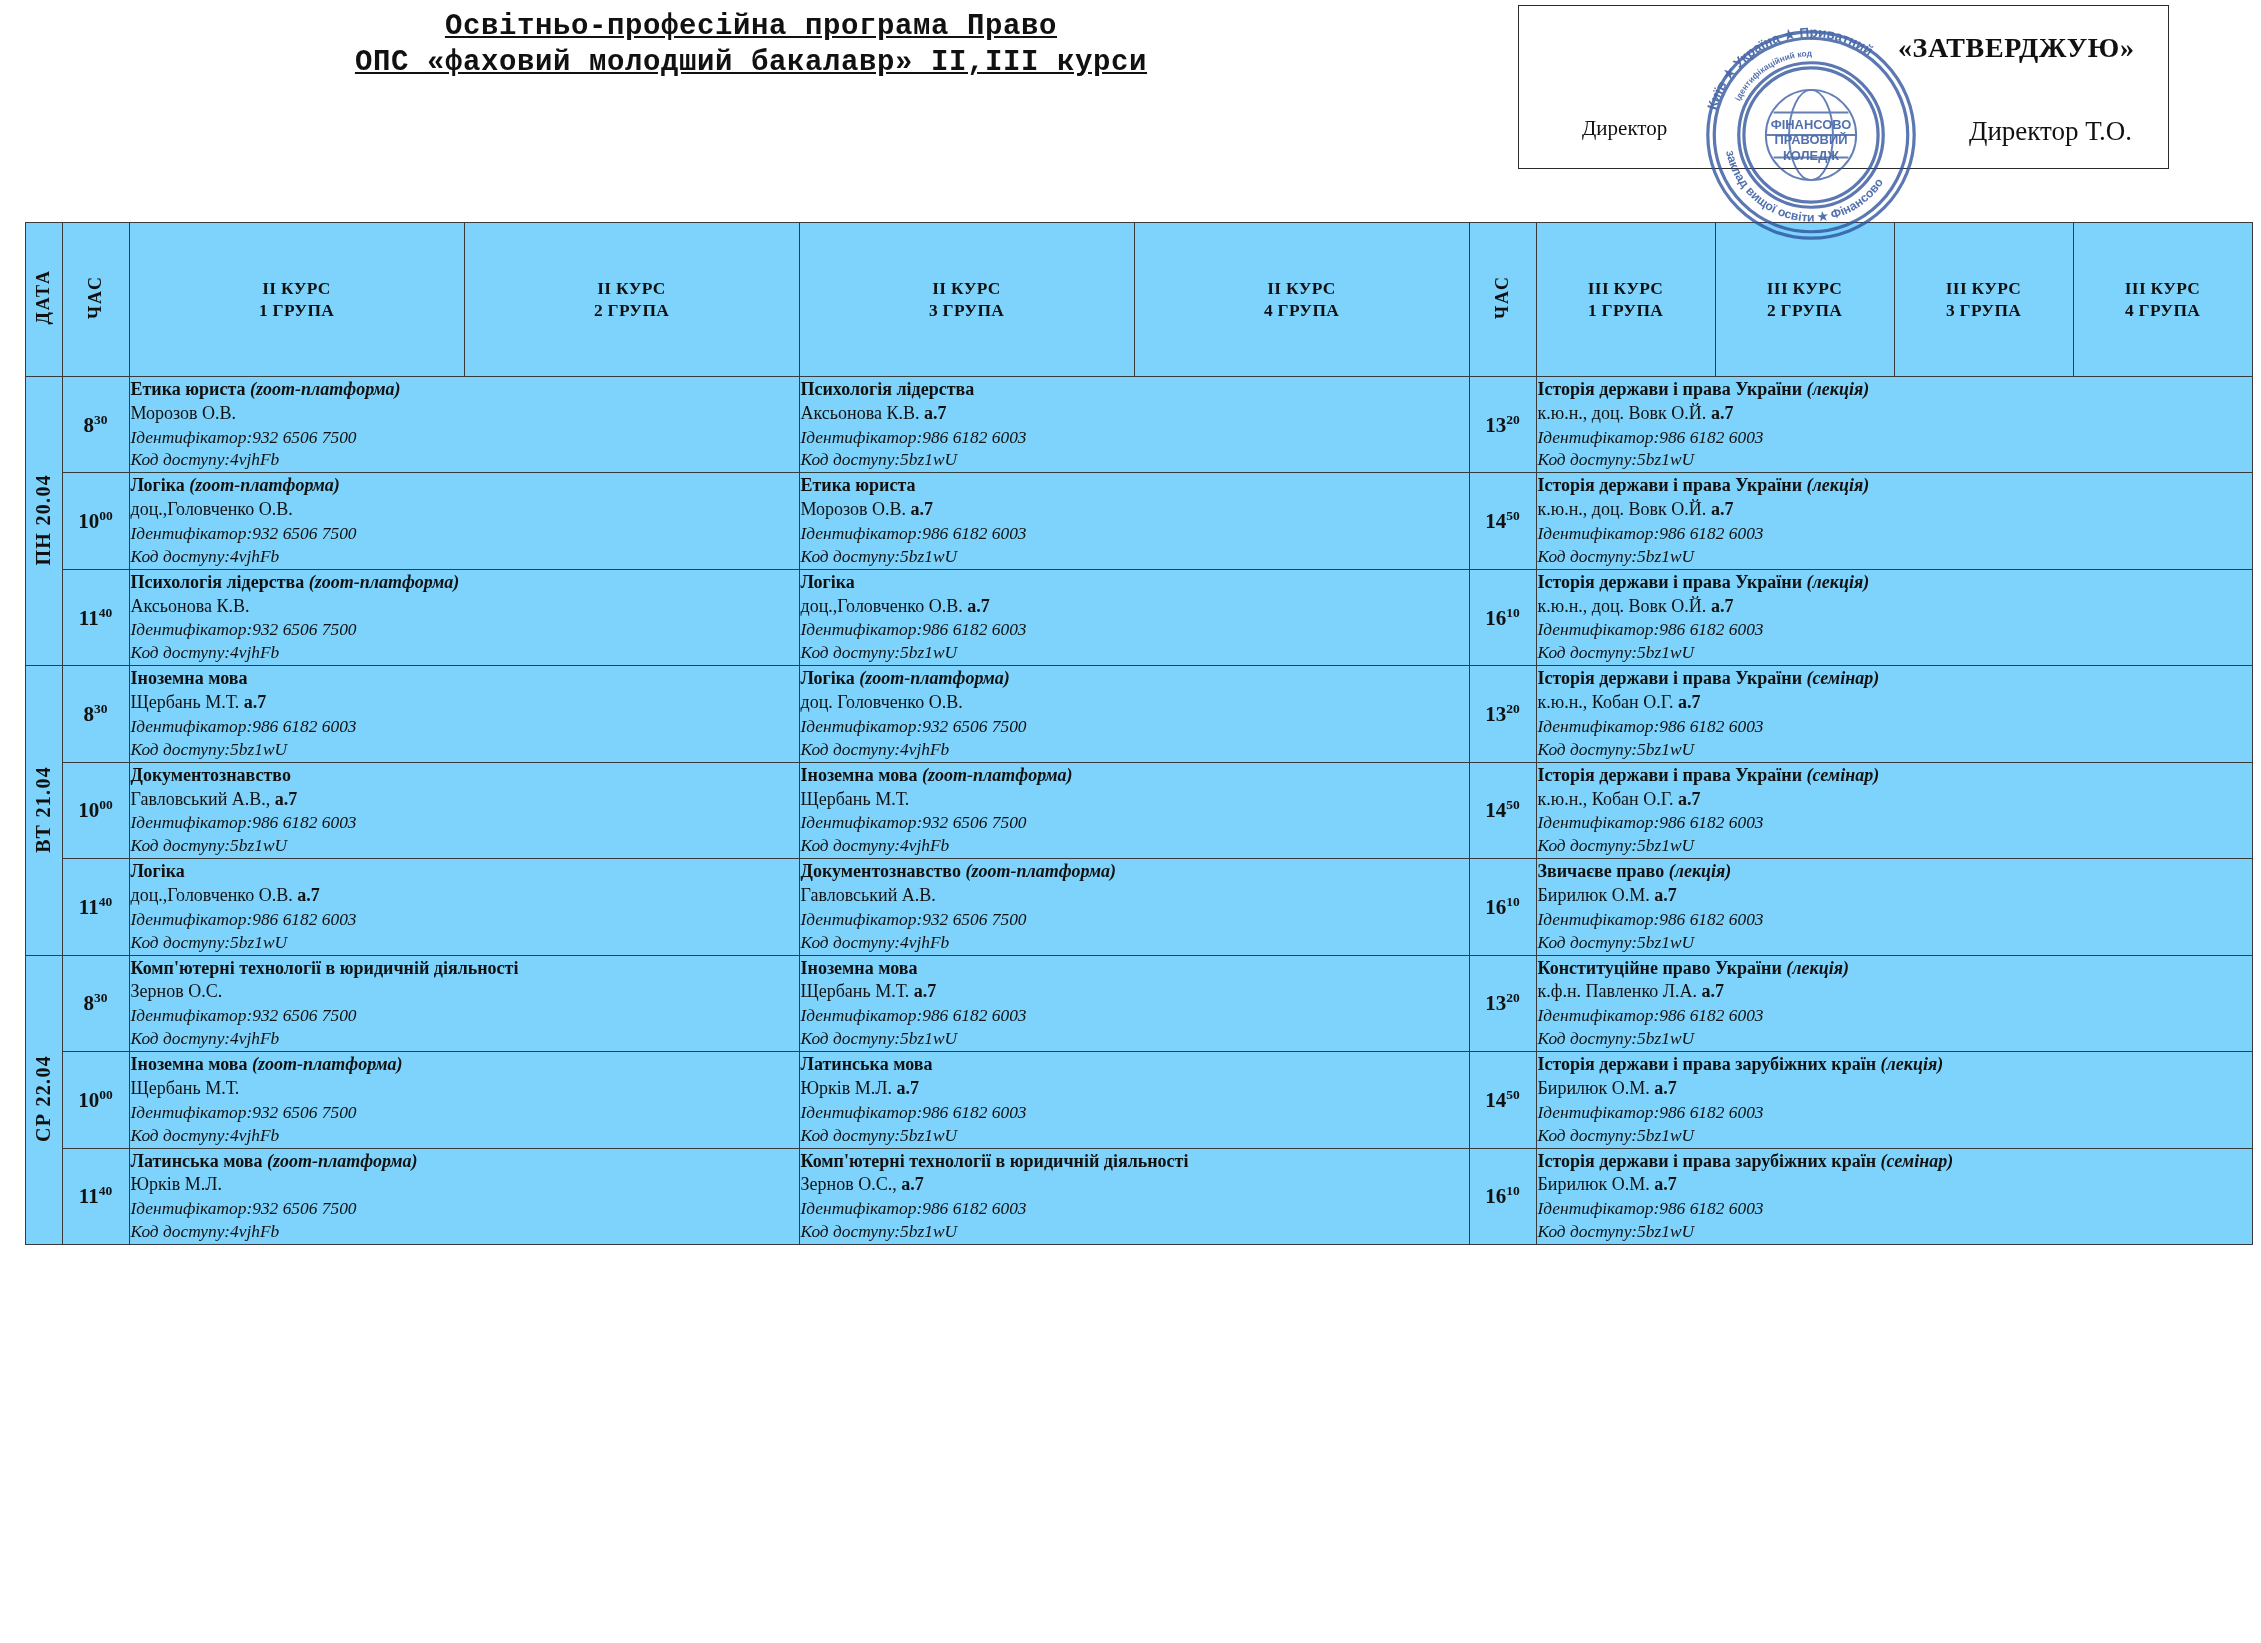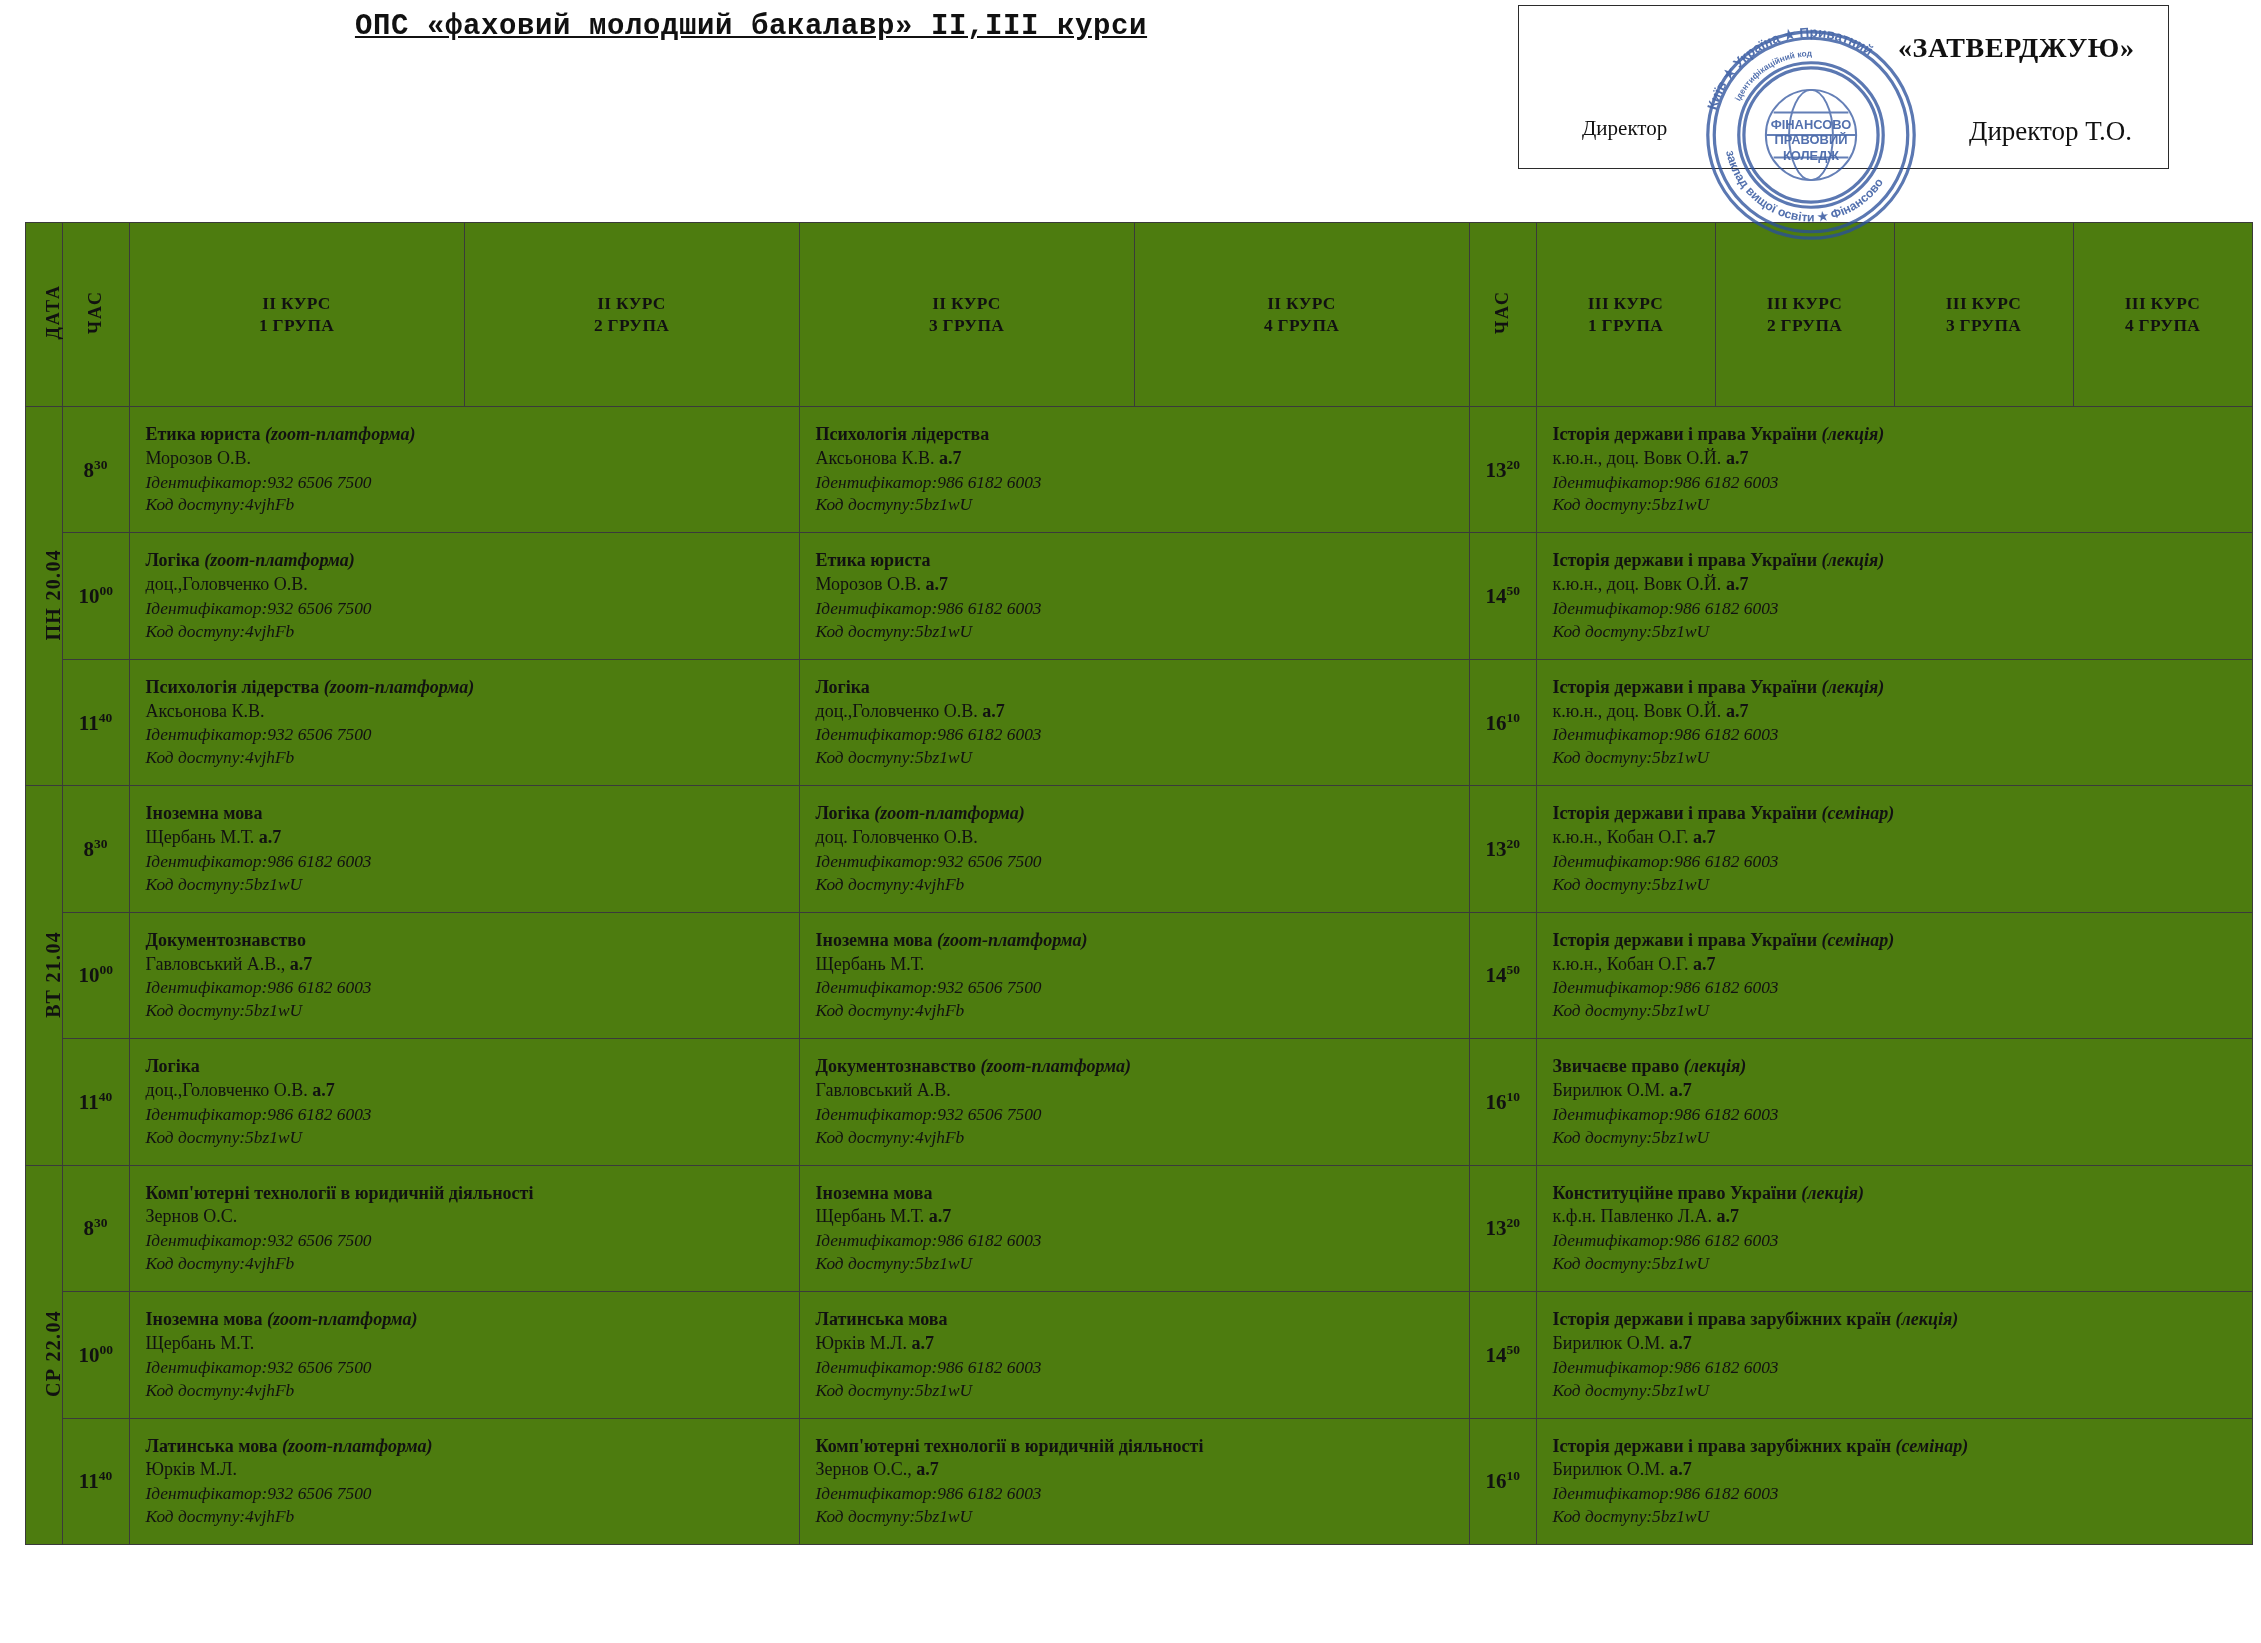--- a/index.html
+++ b/index.html
@@ -100,22 +100,22 @@
   
   table.sched {
     border-collapse: collapse;
     width: 2217px;
     margin-left: 24.5px;
     table-layout: fixed;
   }
   table.sched td, table.sched th {
     border: 1.3px solid #3a3a3a;
     vertical-align: middle;
-    background: #4d7c0f;
-    padding: 16px;
+    background: #7dd3fc;
+    padding: 1px;
   }
   thead th {
     background: #dfe5e7;
     font-weight: bold;
     text-align: center;
     font-size: 17.4px;
     line-height: 1.25;
     height: 151px;
     letter-spacing: 0.3px;
   }
@@ -179,20 +179,21 @@
   col.c-g     { width: 335px; }
   col.c-time2 { width: 67px; }
   col.c-g3    { width: 179px; }
 </style>
 </head>
 <body>
 
 <div class="header">
 
   <div class="title-block">
+    <div class="t-main"><span class="u">Освітньо-професійна програма Право</span></div>
     <div class="t-main"><span class="u">ОПС «фаховий молодший бакалавр» II,III курси</span></div>
   </div>
 
   <div class="approve-box"></div>
   <div class="approve-text">«ЗАТВЕРДЖУЮ»</div>
   <div class="director-line">Директор</div>
   <div class="director-name">Директор Т.О.</div>
 
   <svg class="stamp" viewBox="0 0 400 400">
     <defs>

